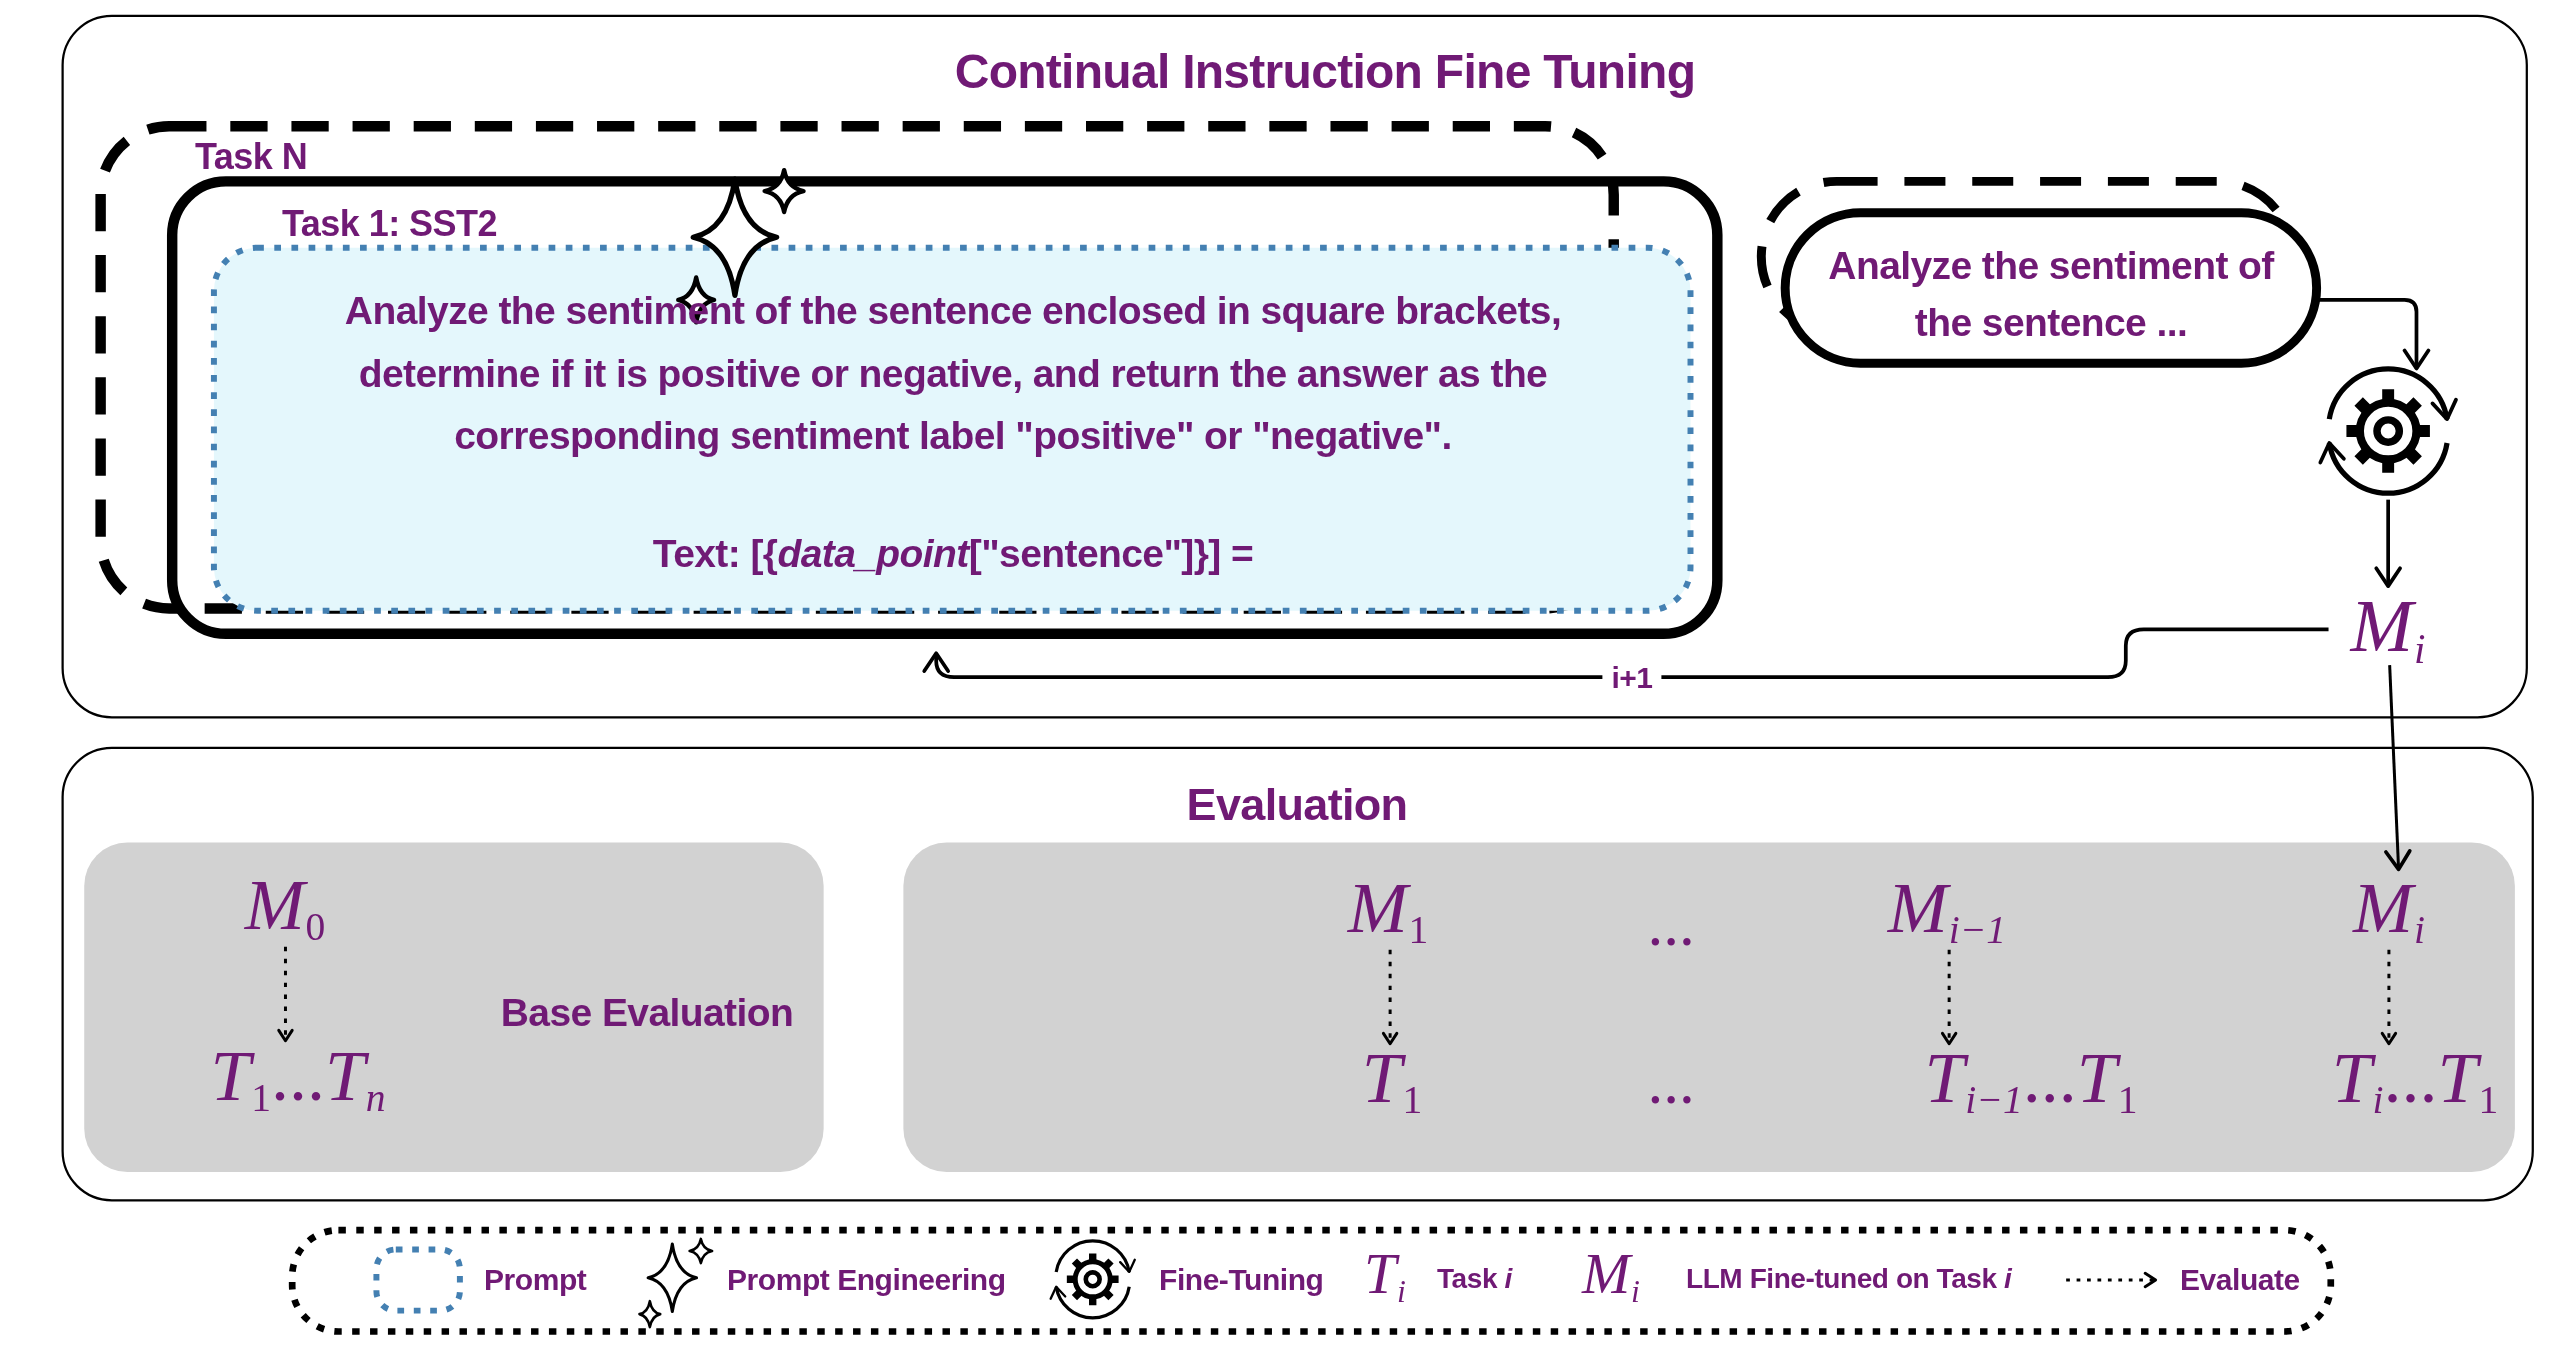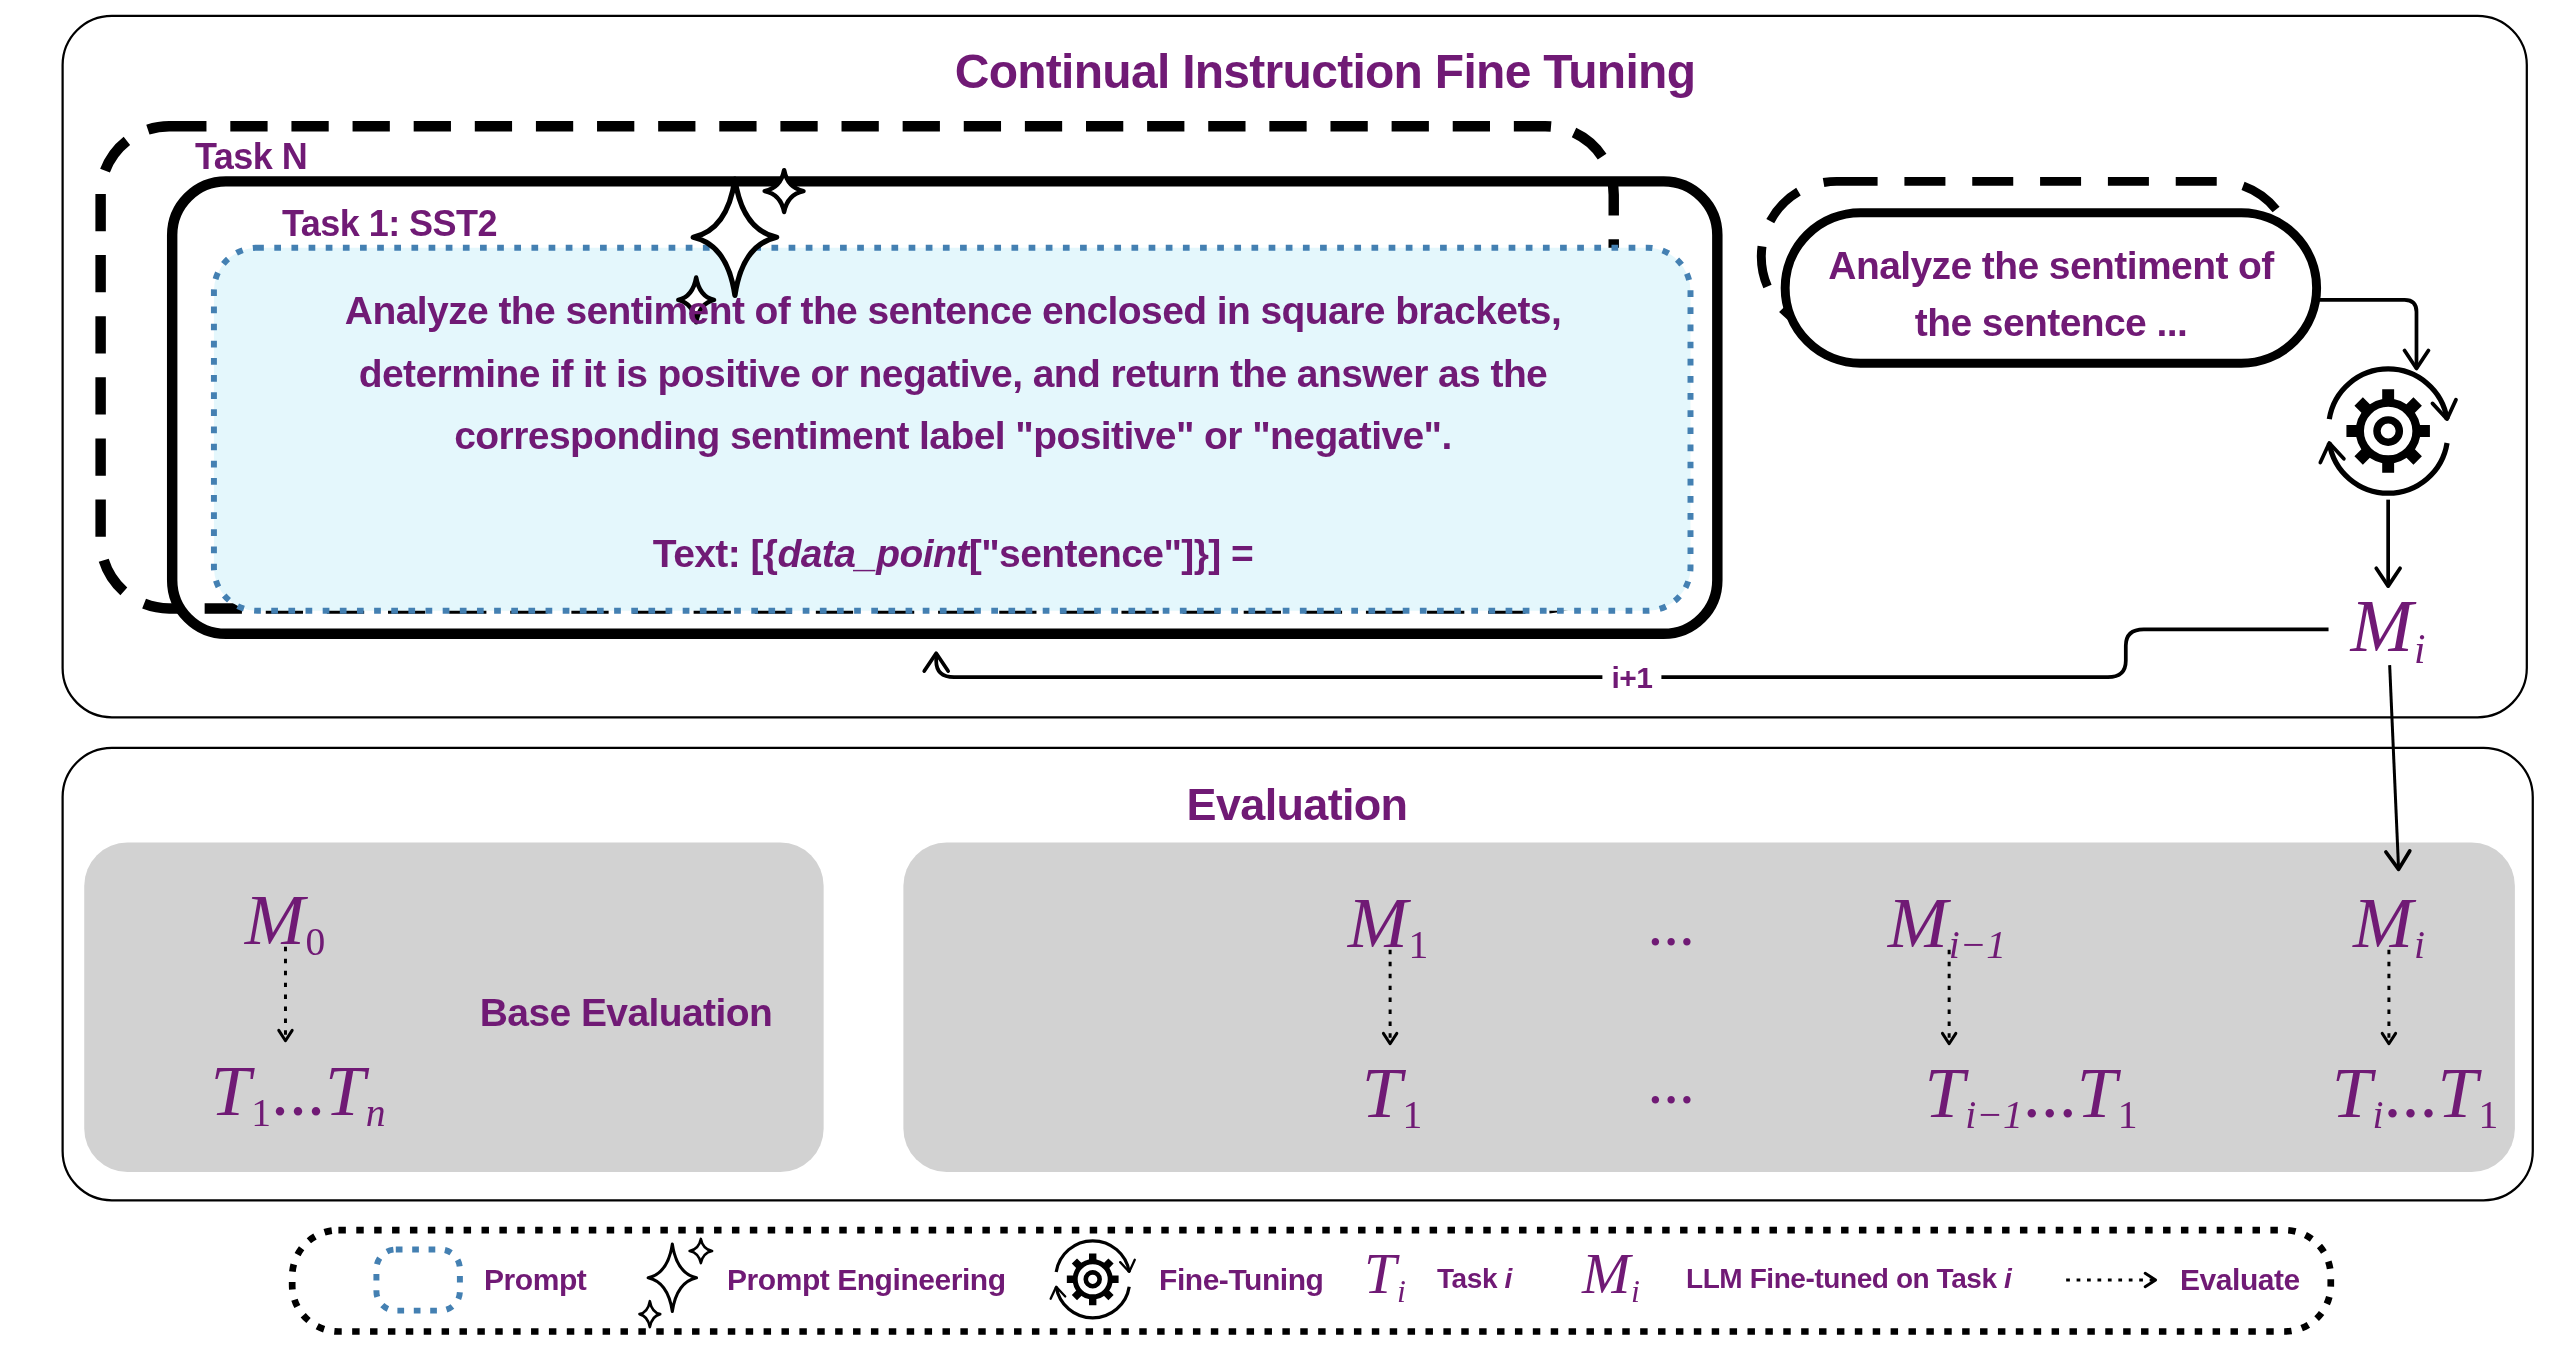--- a/index.html
+++ b/index.html
@@ -19,26 +19,26 @@
   .ms.var{font-style:italic;}
   .whitebg{background:#ffffff;padding:1.5px 9px;}
   
   .fs-title{font-size:48px;}
   .fs-etitle{font-size:45px;}
   .fs-task{font-size:36px;}
   .fs-prompt{font-size:39px;}
   .fs-pill{font-size:39px;}
   .fs-blm{font-size:36px;}
   .fs-loop{font-size:30px;}
-  .fs-eval{font-size:39px;}
+  .fs-eval{font-size:39px;margin-left:21px;}
   .fs-ceval{font-size:40px;}
   .fs-leg{font-size:30px;}
   .fs-leg2{font-size:28px;}
   .m-xl{font-size:75px;}
-  .m-lg{font-size:72px;margin-top:15px;}
+  .m-lg{font-size:72px;}
   .m-md{font-size:66px;}
   .m-dots{font-size:63px;}
   .m-leg{font-size:58px;}
 </style>
 </head>
 <body>
 
 <div class="stage">
 
   <svg class="layer" width="2576" height="1369" viewBox="0 0 3456 1836">

